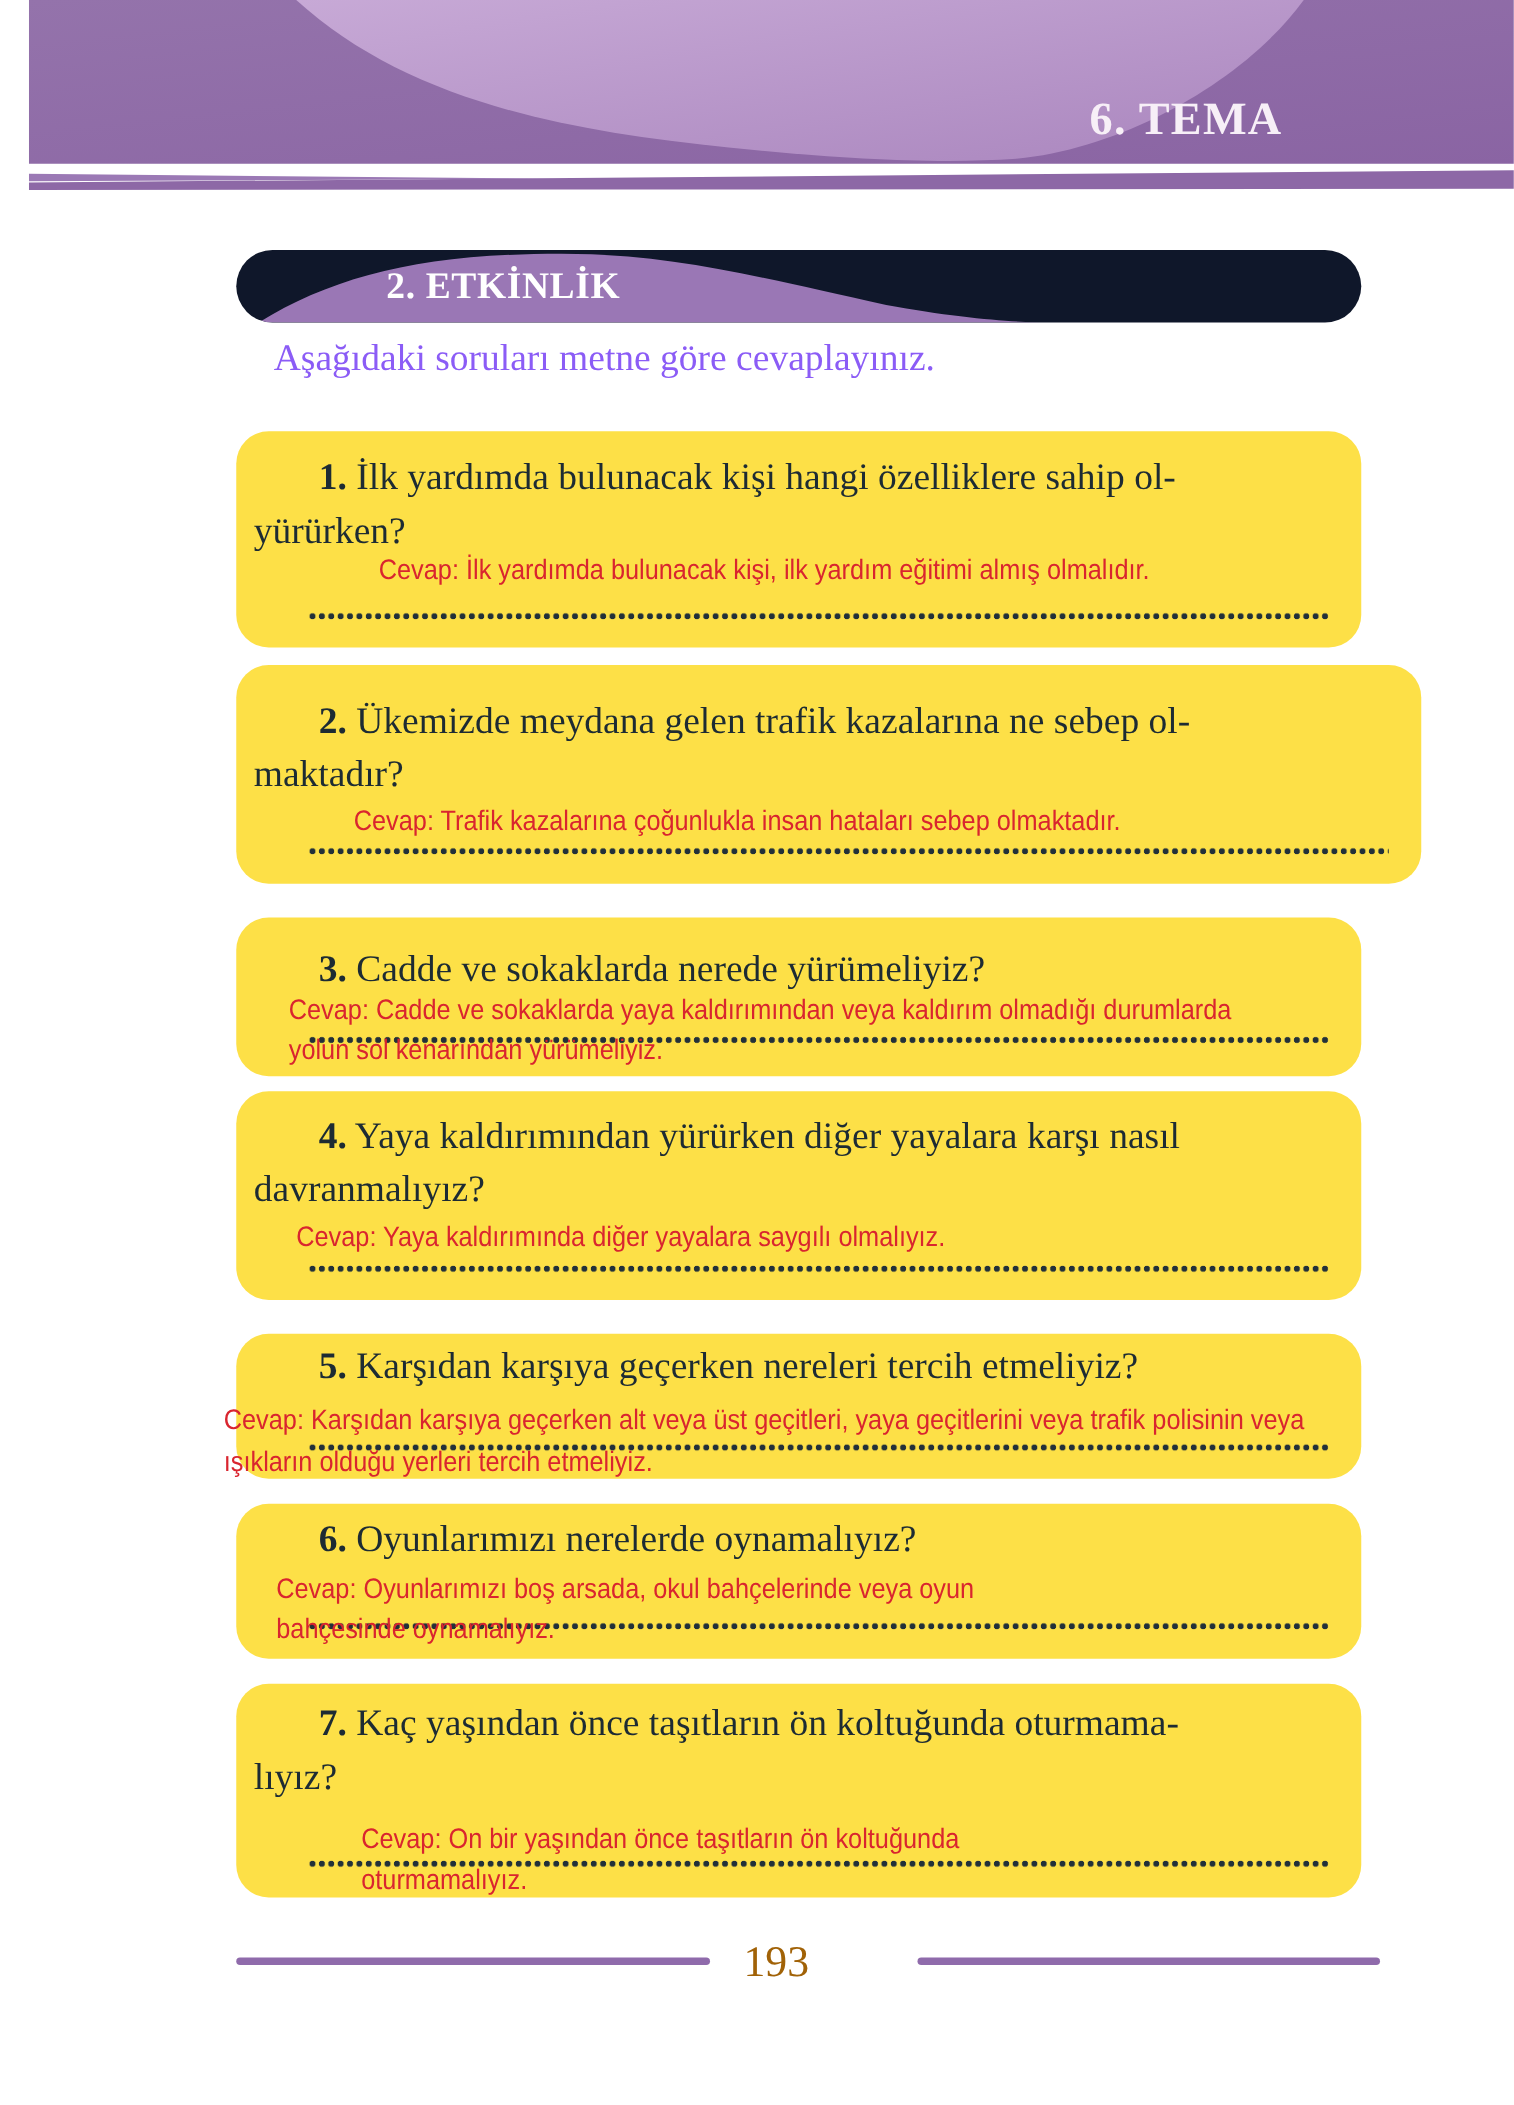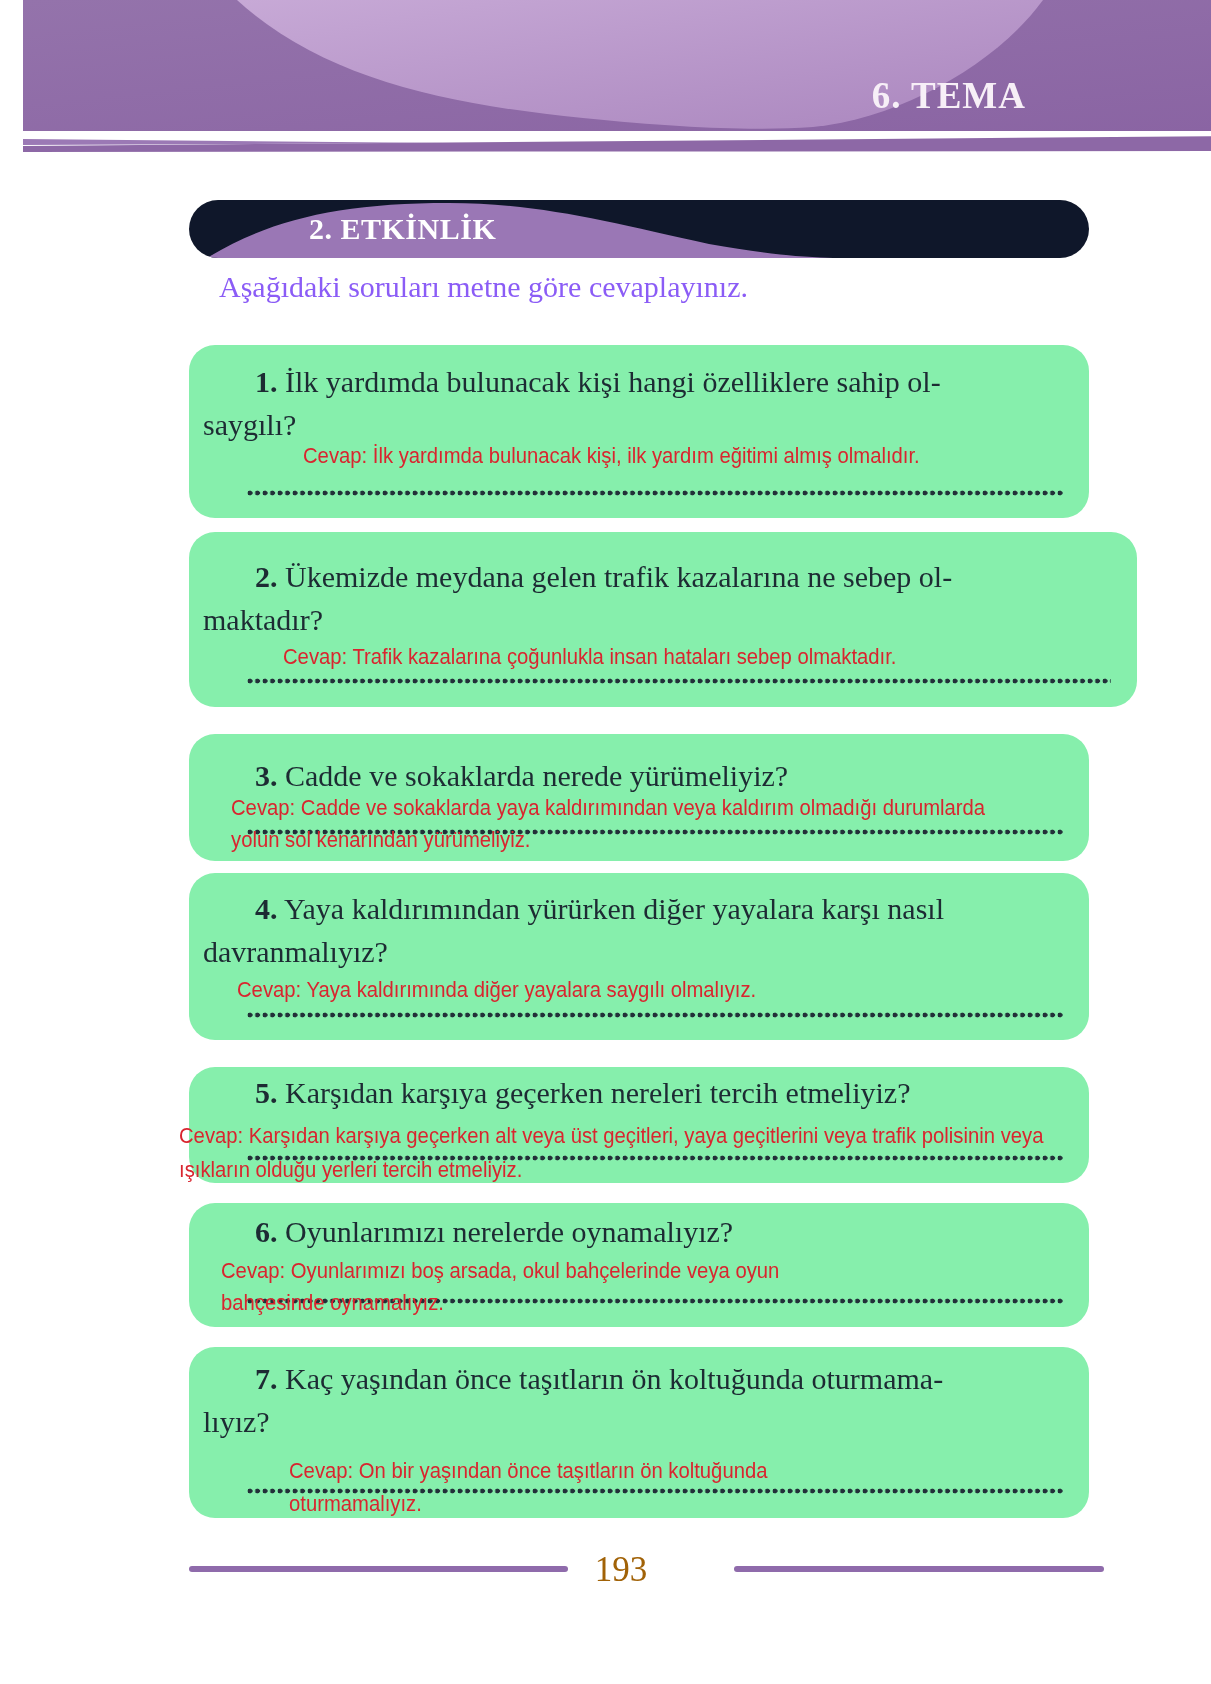--- a/index.html
+++ b/index.html
@@ -15,21 +15,21 @@
   .banner{position:absolute;left:166px;top:200px;width:900px;height:58px;
           background:#0f172a;border-radius:29px;}
   .banner-svg{position:absolute;left:0;top:0;border-radius:29px;overflow:hidden;}
   .banner-title{position:absolute;left:120px;top:12px;font-size:30px;font-weight:bold;
                 color:#ffffff;letter-spacing:.5px;}
 
   
   .instruction{position:absolute;left:196px;top:270px;font-size:30px;color:#8b5cf6;}
 
   
-  .qbox{position:absolute;left:166px;width:900px;background:#86efac;border-radius:26px;}
+  .qbox{position:absolute;left:166px;width:900px;background:#fde047;border-radius:26px;}
   .qtext{position:absolute;left:14px;right:8px;font-size:30px;line-height:43px;color:#1d2b33;}
   .qline1{padding-left:52px;white-space:nowrap;}
   .qline2{white-space:nowrap;}
   .qnum{font-weight:bold;}
   .dots{position:absolute;left:58px;right:26px;height:6px;
         background-image:radial-gradient(circle at 3px 3px, #223039 2.2px, transparent 2.7px);
         background-size:7.5px 6px;background-repeat:repeat-x;}
   .ans{position:absolute;font-family:"Liberation Sans", sans-serif;font-size:22.5px;
        color:#d9252f;white-space:nowrap;transform:scaleX(.9);transform-origin:0 50%;}
 
@@ -70,21 +70,21 @@
       <path d="M18,58 C80,20 150,3 260,3 C350,3 420,22 520,44 C580,55 625,58 650,58 Z" fill="#9a77b5"></path>
     </svg>
     <div class="banner-title">2. ETKİNLİK</div>
   </div>
 
   <div class="instruction">Aşağıdaki soruları metne göre cevaplayınız.</div>
 
   <section class="qbox" style="top:345px;height:173px;">
     <div class="qtext" style="top:15px;">
       <div class="qline1"><span class="qnum">1.</span> <span>İlk yardımda bulunacak kişi hangi özelliklere sahip ol-</span></div>
-      <div class="qline2">saygılı?</div>
+      <div class="qline2">yürürken?</div>
     </div>
     <div class="dots" style="top:145px;"></div>
     <div class="ans" style="left:114px;top:98px;">Cevap: İlk yardımda bulunacak kişi, ilk yardım eğitimi almış olmalıdır.</div>
     <div class="ans" style="left:114px;top:130px;"></div>
   </section>
 
   <section class="qbox" style="top:532px;height:175px;padding-left:48px;">
     <div class="qtext" style="top:23px;">
       <div class="qline1"><span class="qnum">2.</span> <span>Ükemizde meydana gelen trafik kazalarına ne sebep ol-</span></div>
       <div class="qline2">maktadır?</div>

